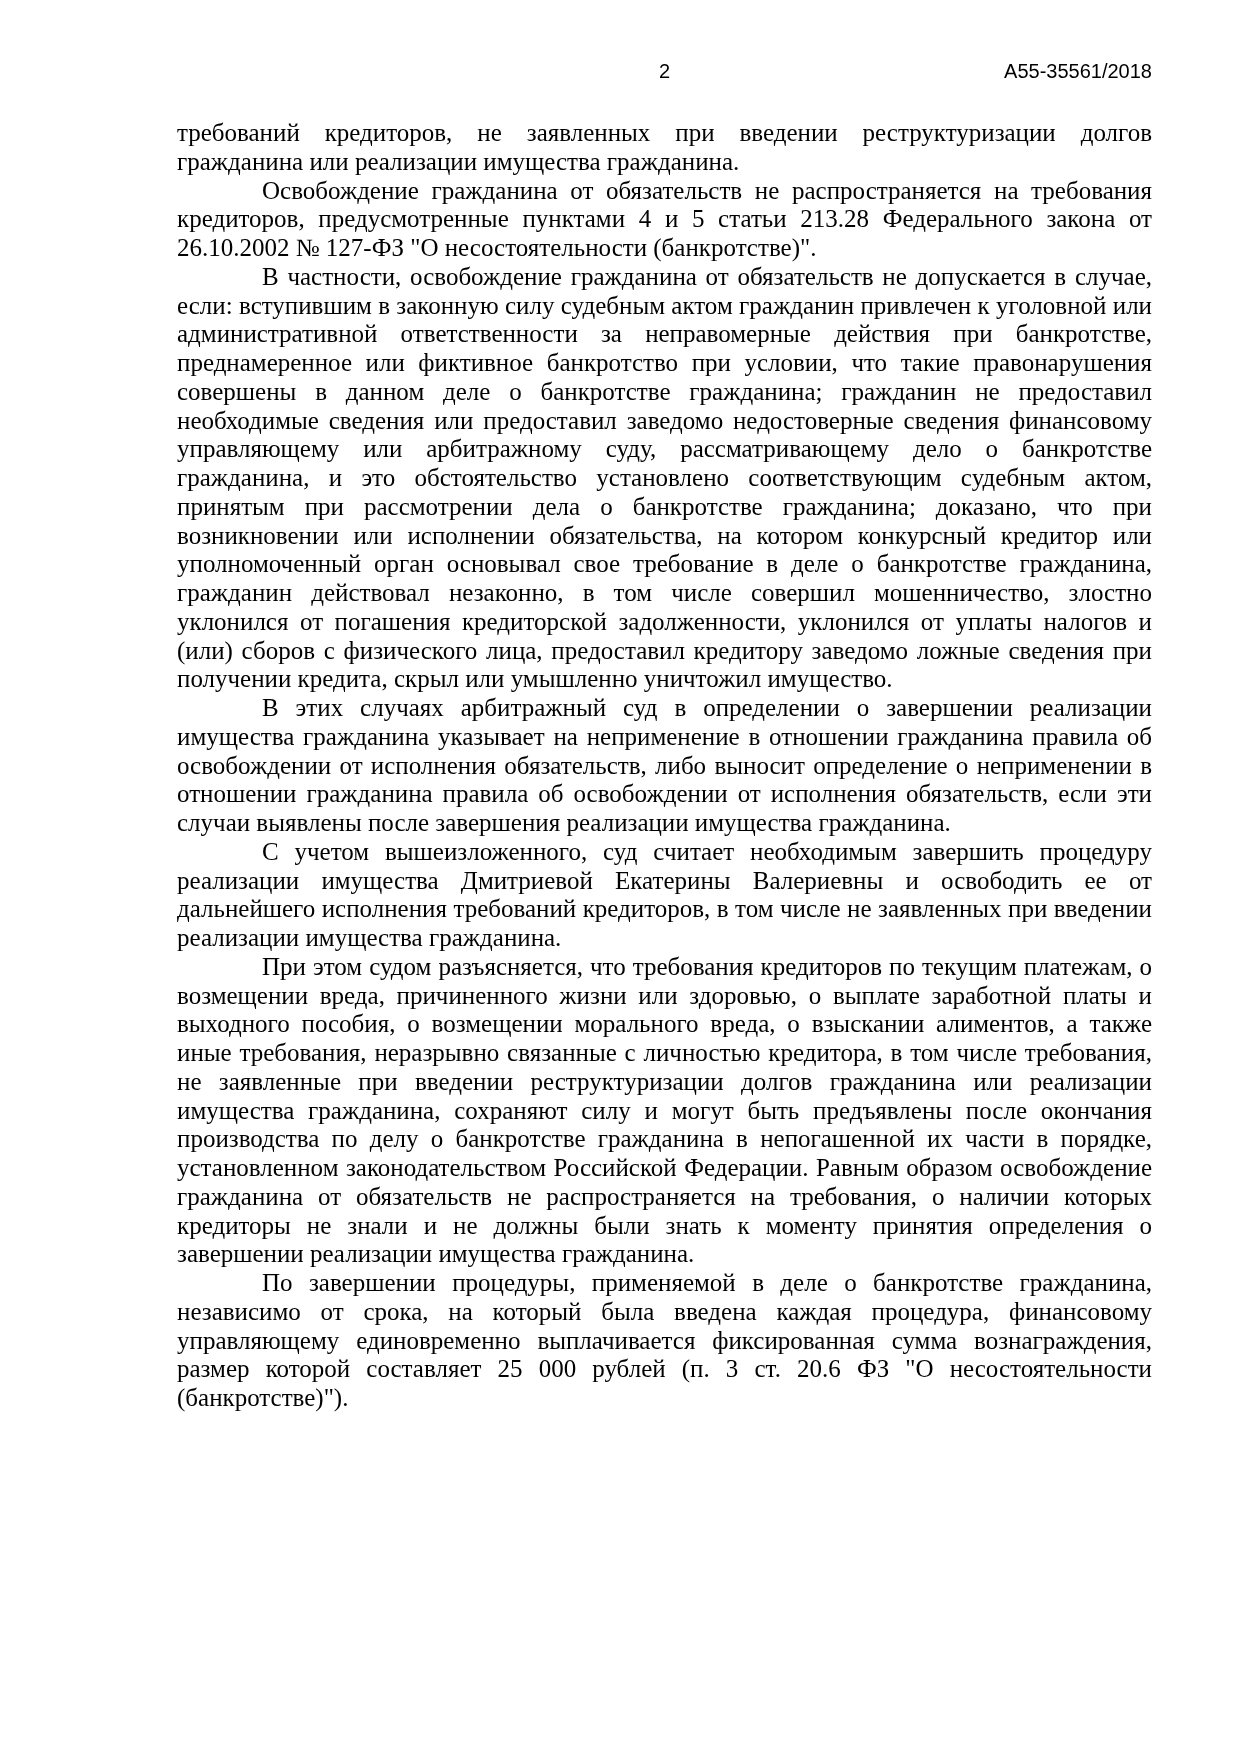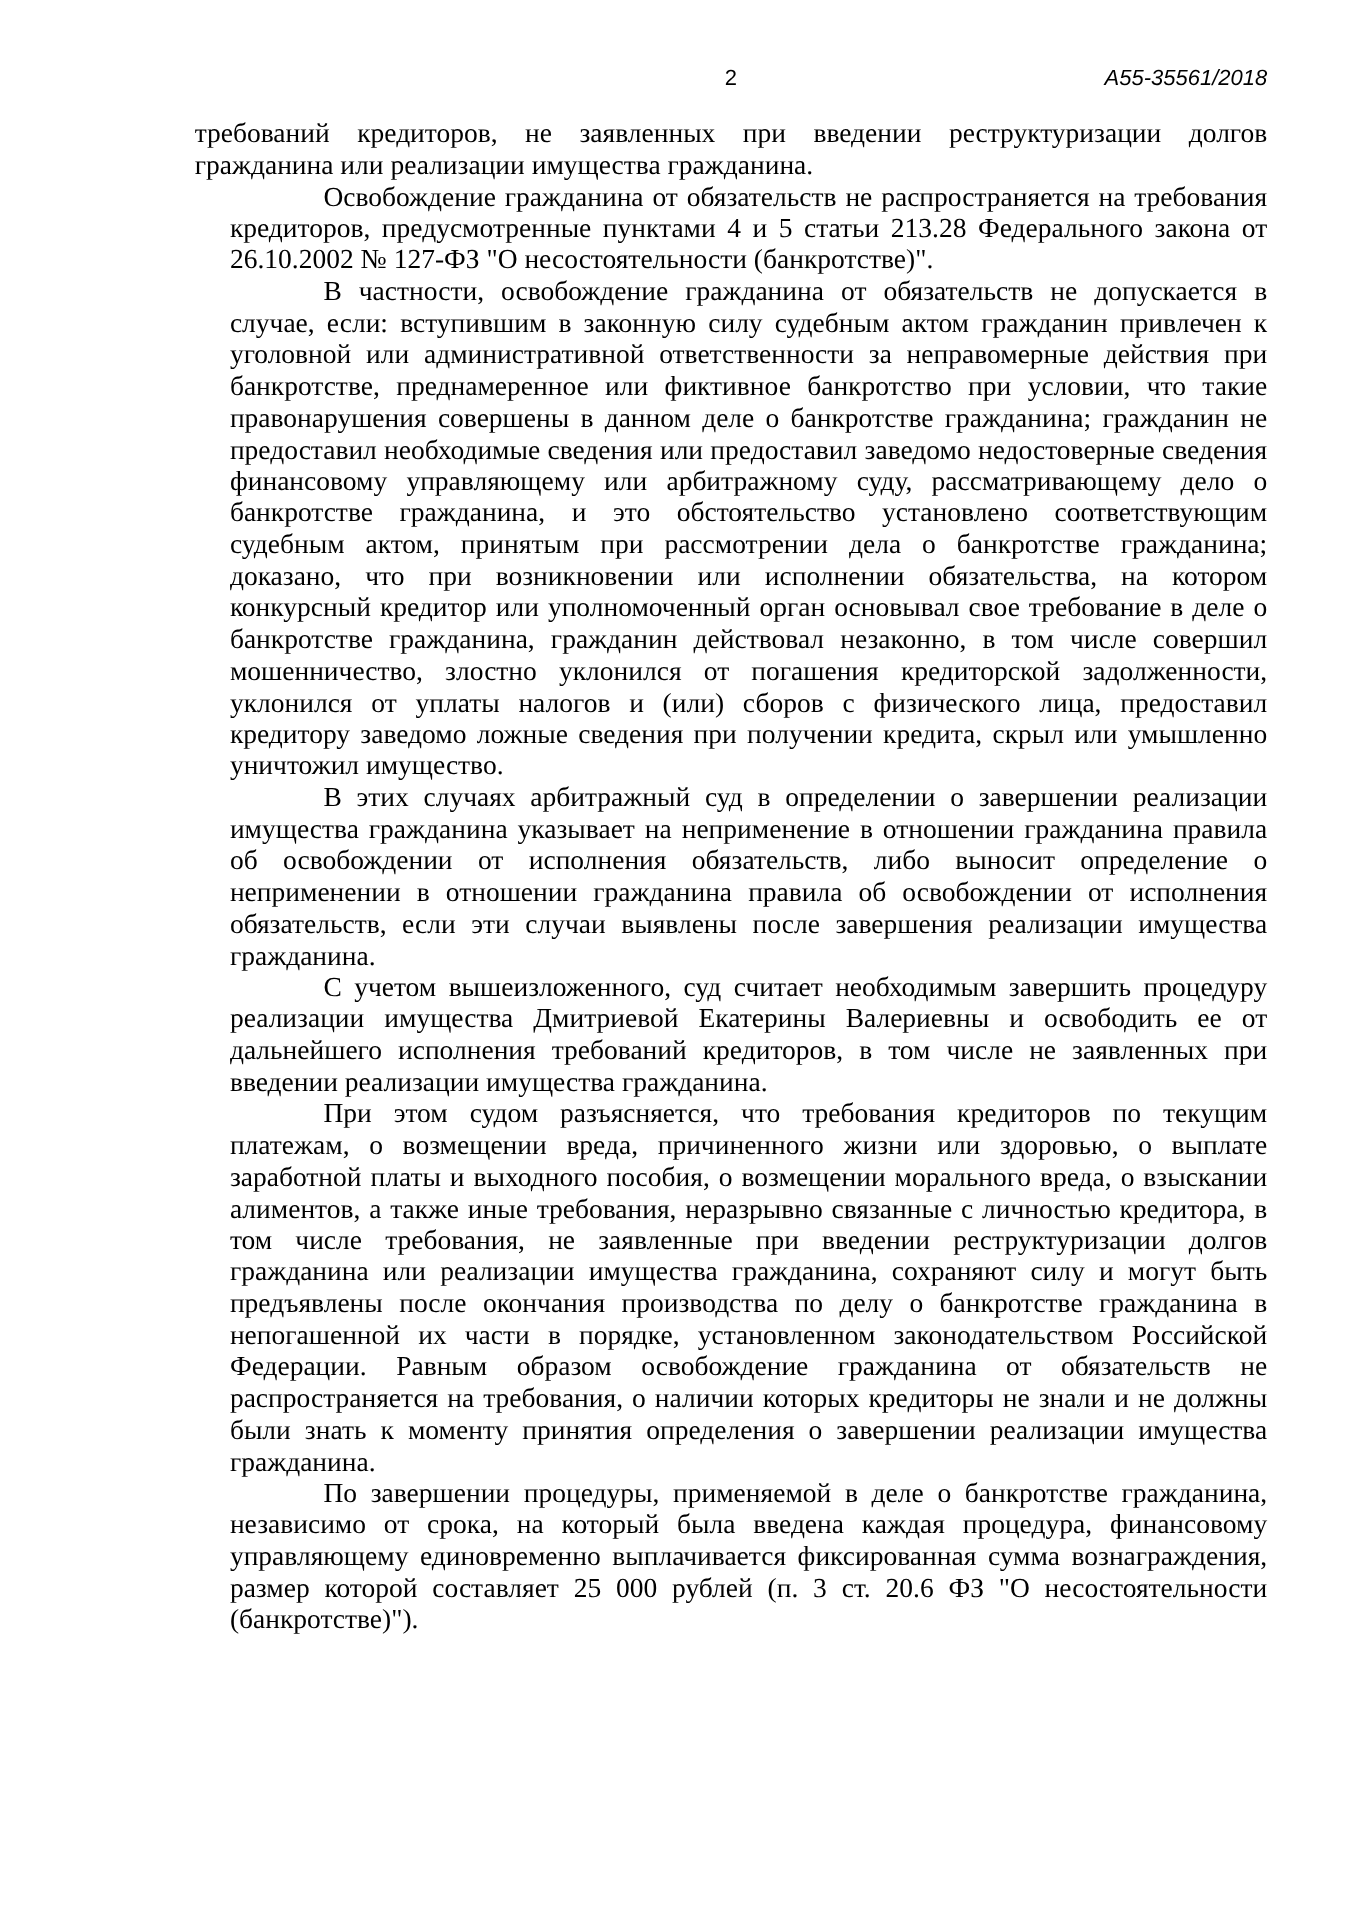--- a/index.html
+++ b/index.html
@@ -31,40 +31,38 @@
     left: 0;
     right: 0;
     top: 0;
     text-align: center;
   }
   .case-number {
     position: absolute;
     right: 0;
     top: 0;
     text-align: right;
-    font-style: italic;
   }
   .doc-body {
     position: absolute;
-    top: 108px;
+    top: 119px;
     left: 177px;
     width: 975px;
     font-family: "Liberation Serif", serif;
     font-size: 25px;
     line-height: 28.75px;
     text-align: justify;
     color: #000000;
   }
   .doc-body p {
     margin: 0;
     padding: 0;
   }
   .doc-body p.indent {
     text-indent: 85px;
-    margin-left: 32px;
   }
 </style>
 </head>
 <body>
 
 <div class="page">
 
   <div class="page-header">
     <span class="page-number">2</span>
     <span class="case-number">А55-35561/2018</span>

